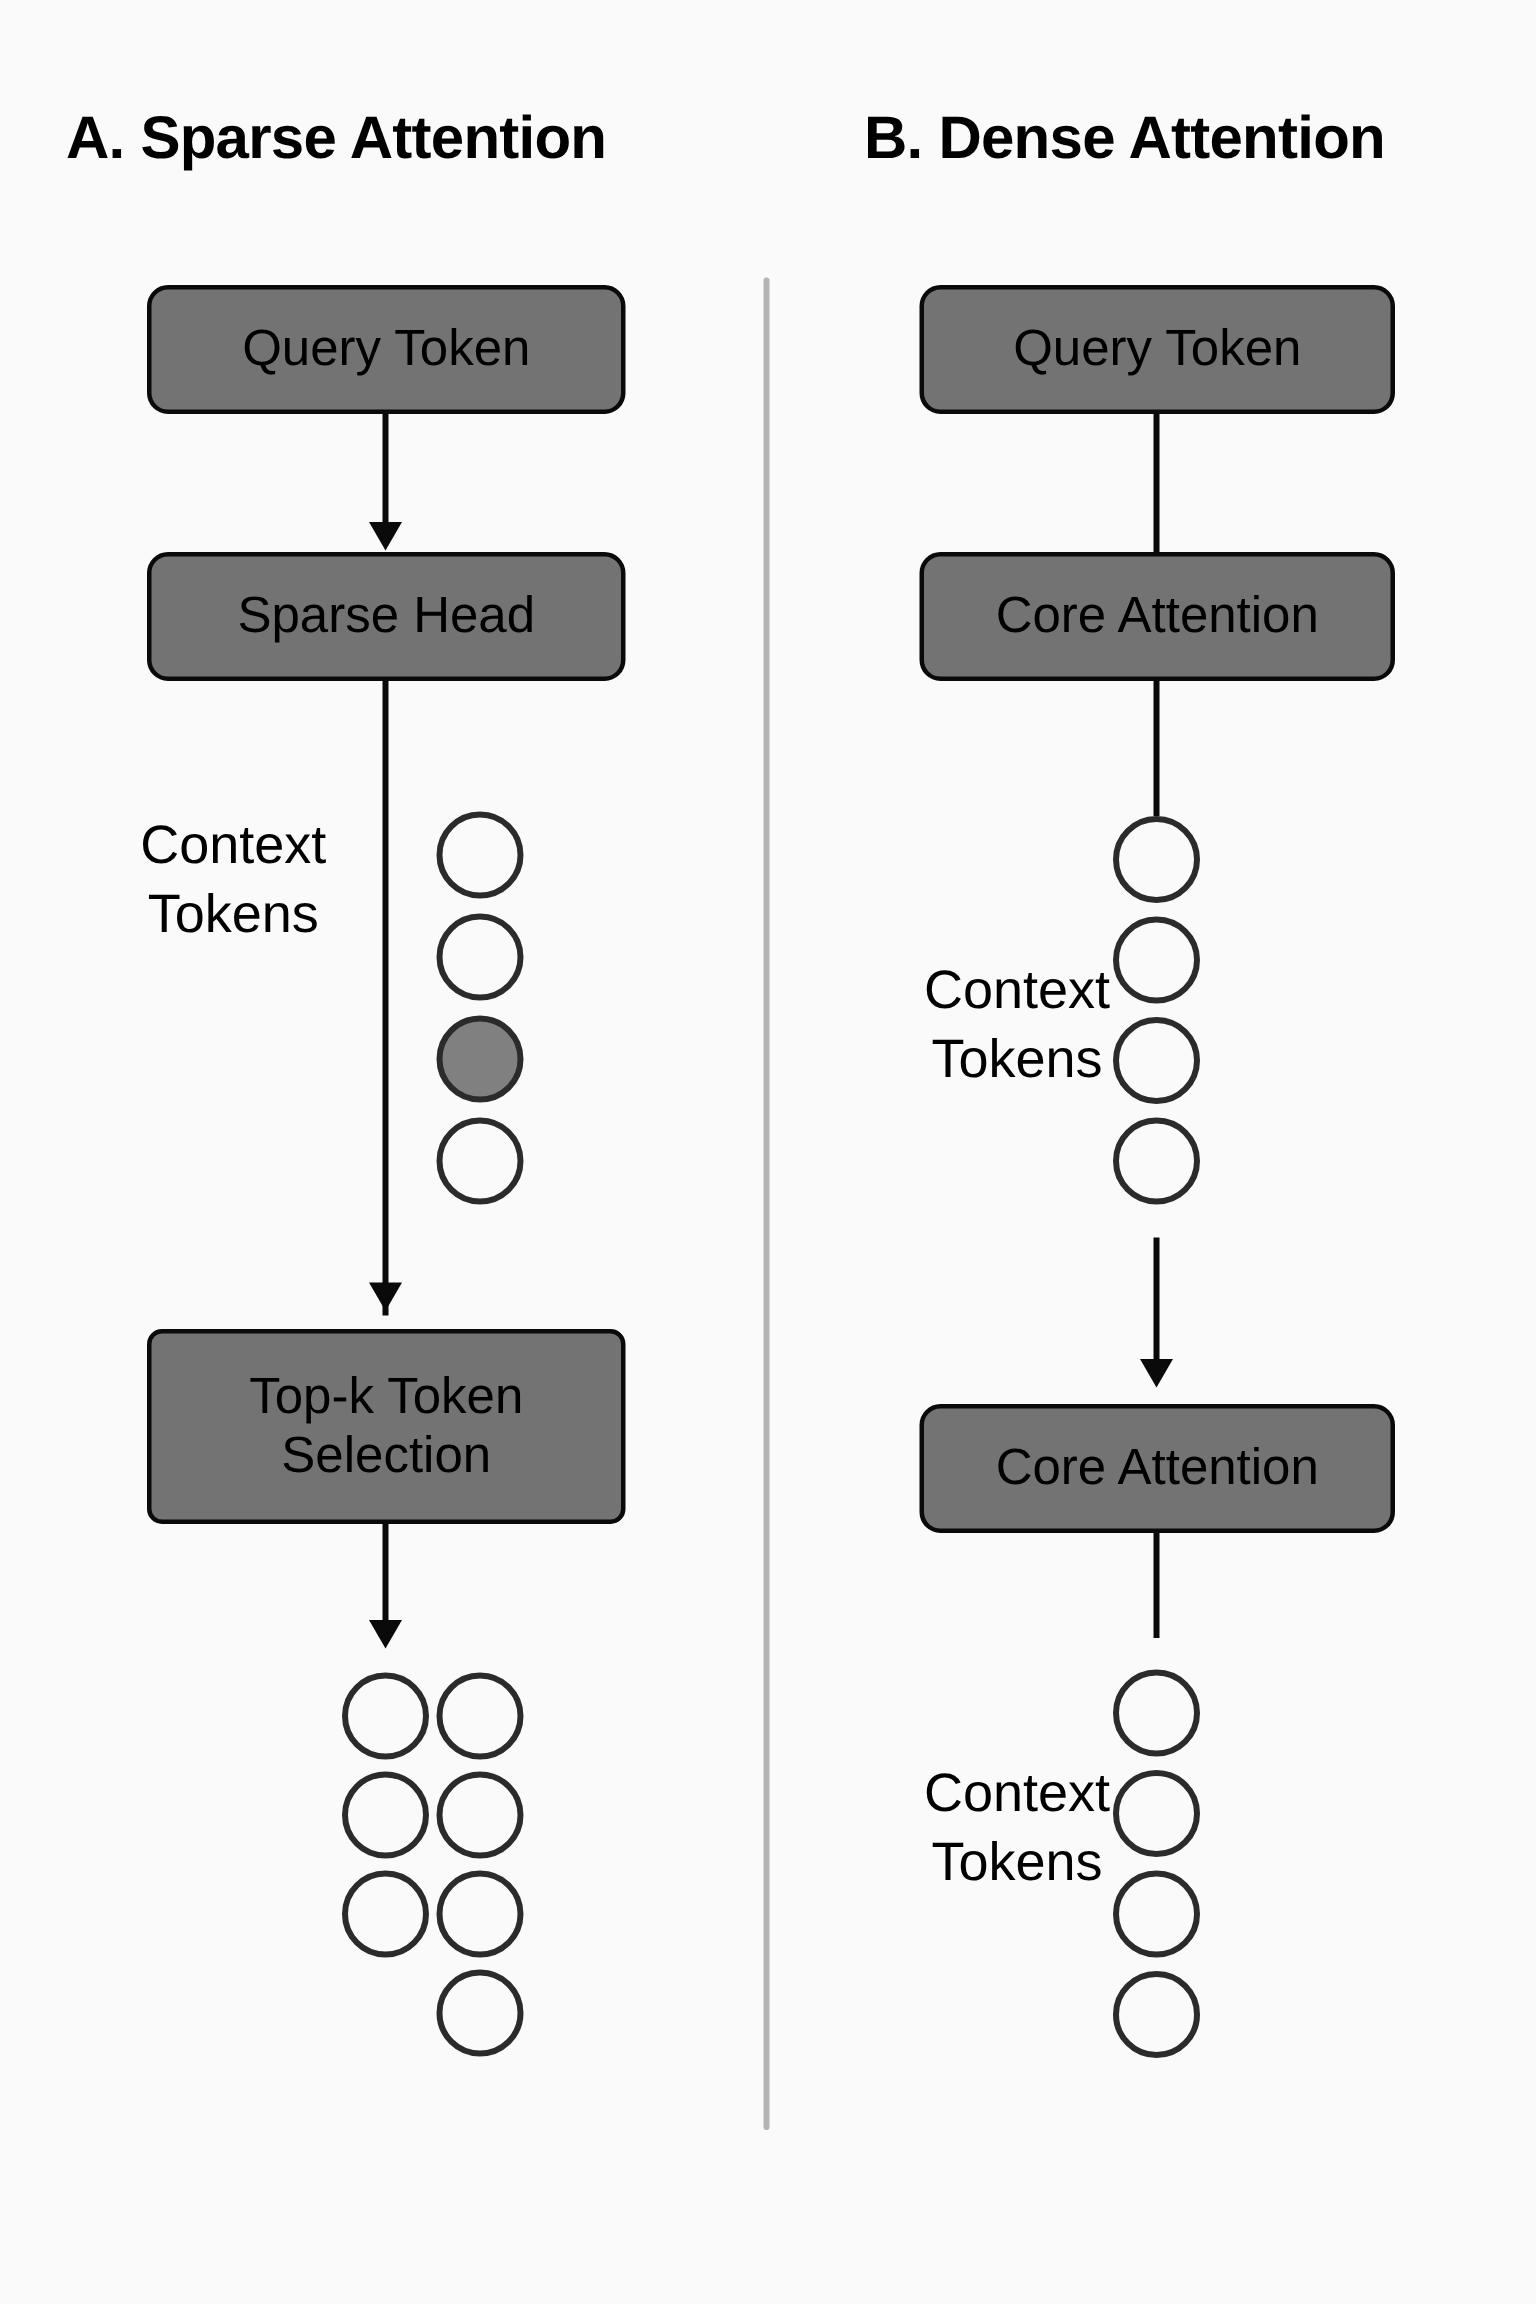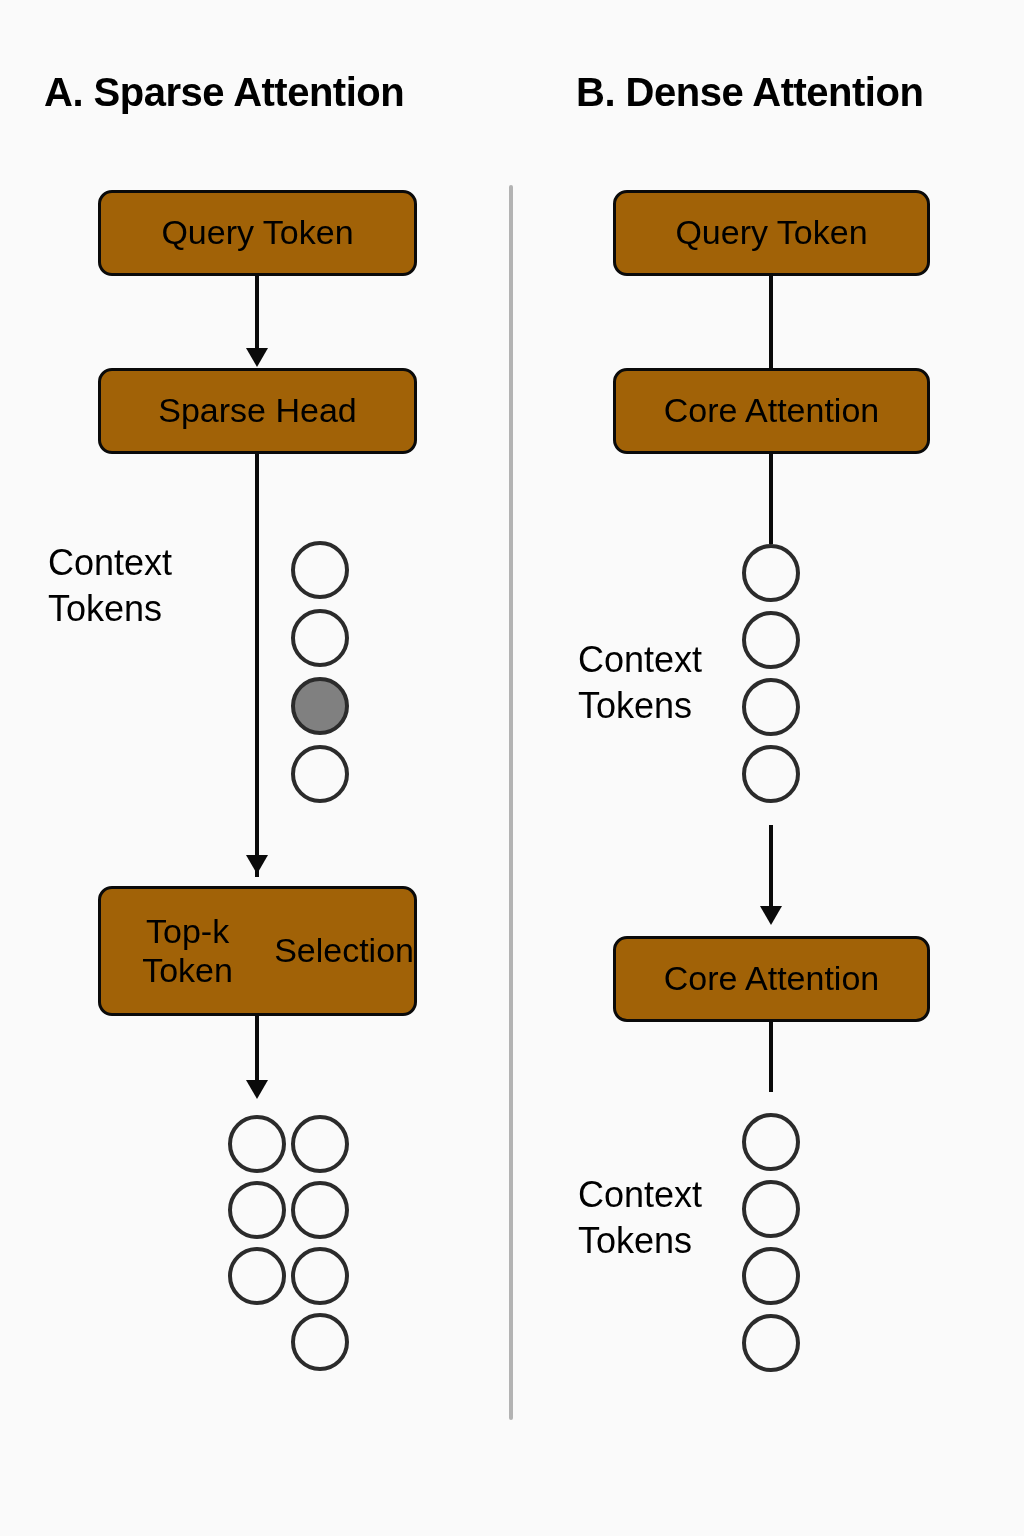--- a/index.html
+++ b/index.html
@@ -43,21 +43,21 @@
     width: 4px;
     height: 1235px;
     background: #b3b3b3;
     border-radius: 2px;
   }
 
   
   .node-box {
     position: absolute;
     box-sizing: border-box;
-    background: #a16207;
+    background: #737373;
     border: 3.5px solid #0a0a0a;
     border-radius: 14px;
     display: flex;
     align-items: center;
     justify-content: center;
     text-align: center;
     font-size: 34px;
     line-height: 1.16;
     color: #000;
     z-index: 3;
@@ -97,21 +97,21 @@
   
   .side-label {
     position: absolute;
     font-size: 36px;
     line-height: 1.28;
     color: #000;
     white-space: pre-line;
     z-index: 5;
   }
   .side-label.align-right { text-align: right; }
-  .side-label.align-left  { text-align: left; }
+  .side-label.align-left  { text-align: center; }
 </style>
 </head>
 <body>
 
 <div id="stage">
 
   <div class="panel-title" id="title-b">B. Dense Attention</div>
 
   <div class="panel-title" id="title-a">A. Sparse Attention</div>
 
@@ -128,21 +128,21 @@
   <div class="arrowhead" style="left:246px; top:855px;"></div>
 
   <div class="side-label align-left" style="left:48px; top:540px; width:215px;">Context
 Tokens</div>
 
   <div class="token" style="left:291px; top:541px;"></div>
   <div class="token" style="left:291px; top:609px;"></div>
   <div class="token filled" style="left:291px; top:677px;"></div>
   <div class="token" style="left:291px; top:745px;"></div>
 
-  <div class="node-box" style="left:98px; top:886px; width:319px; height:130px; flex-direction:row;">
+  <div class="node-box" style="left:98px; top:886px; width:319px; height:130px; flex-direction:column;border-radius:10px;">
     <span>Top-k Token</span>
     <span>Selection</span>
   </div>
 
   <div class="conn" style="left:255px; top:1016px; height:68px;"></div>
   <div class="arrowhead" style="left:246px; top:1080px;"></div>
 
 
   <div class="token" style="left:228px; top:1115px;"></div>
   <div class="token" style="left:291px; top:1115px;"></div>

